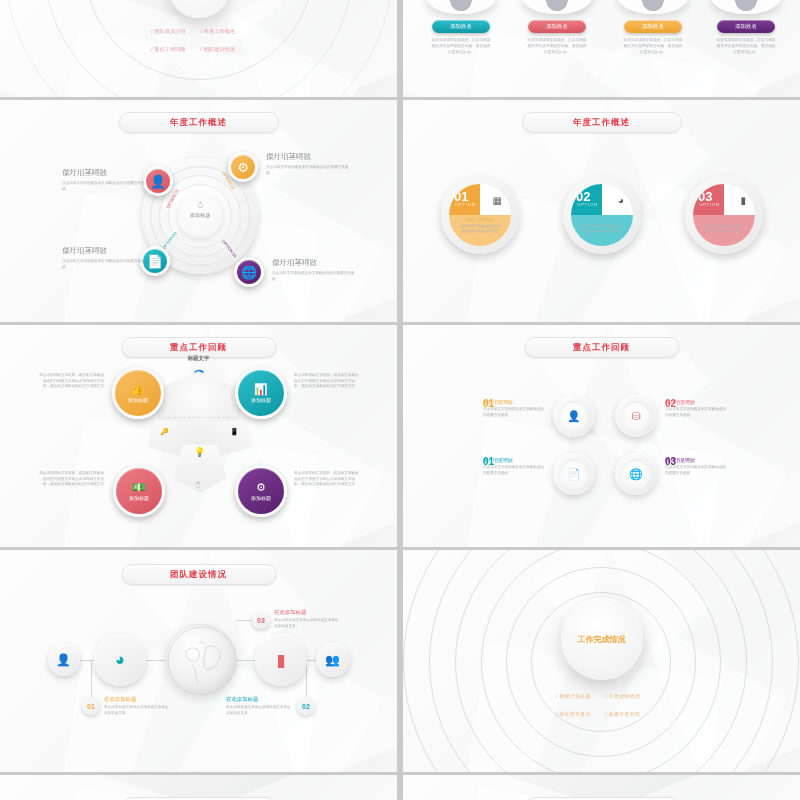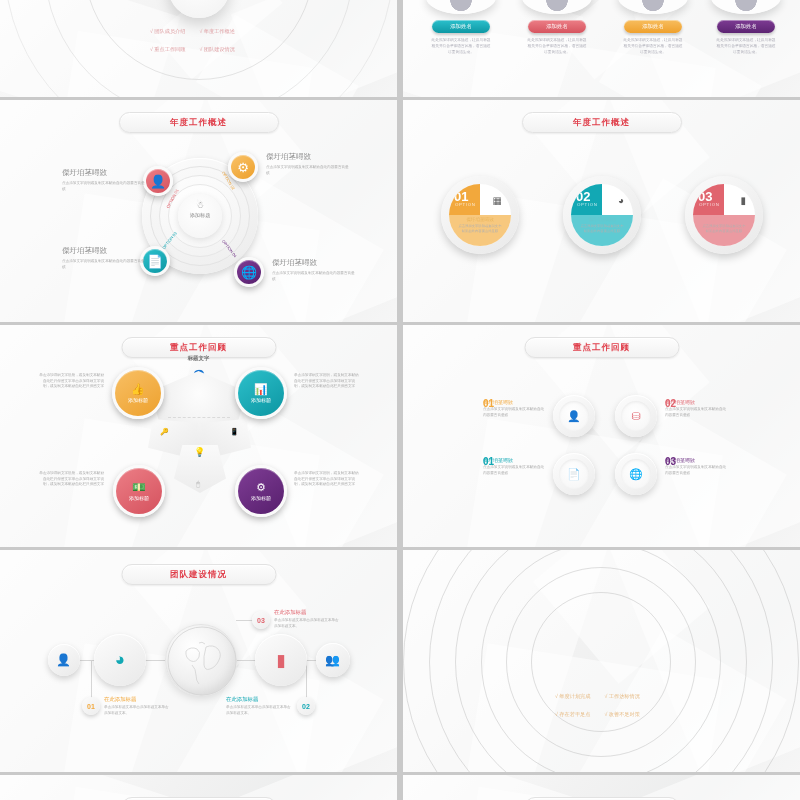--- a/index.html
+++ b/index.html
@@ -521,20 +521,23 @@
         <i class="p5"></i>
     </div>
 
     <div class="arc" style="width:140px;height:140px;left:128px;top:42px;"></div>
     <div class="arc" style="width:190px;height:190px;left:103px;top:17px;"></div>
     <div class="arc" style="width:240px;height:240px;left:78px;top:-8px;"></div>
     <div class="arc" style="width:292px;height:292px;left:52px;top:-34px;"></div>
     <div class="arc" style="width:344px;height:344px;left:26px;top:-60px;"></div>
     <div class="arc" style="width:396px;height:396px;left:0px;top:-86px;"></div>
 
+    <div class="cwcircle">
+      <span>工作完成情况</span>
+    </div>
 
     <div class="chk" style="left:152px; top:143px;">
       <div style="color:#e7bb84;">
         <span>√</span>
         <span>年度计划完成</span>
       </div>
       <div style="color:#e7bb84;">
         <span>√</span>
         <span>工作达标情况</span>
       </div>

